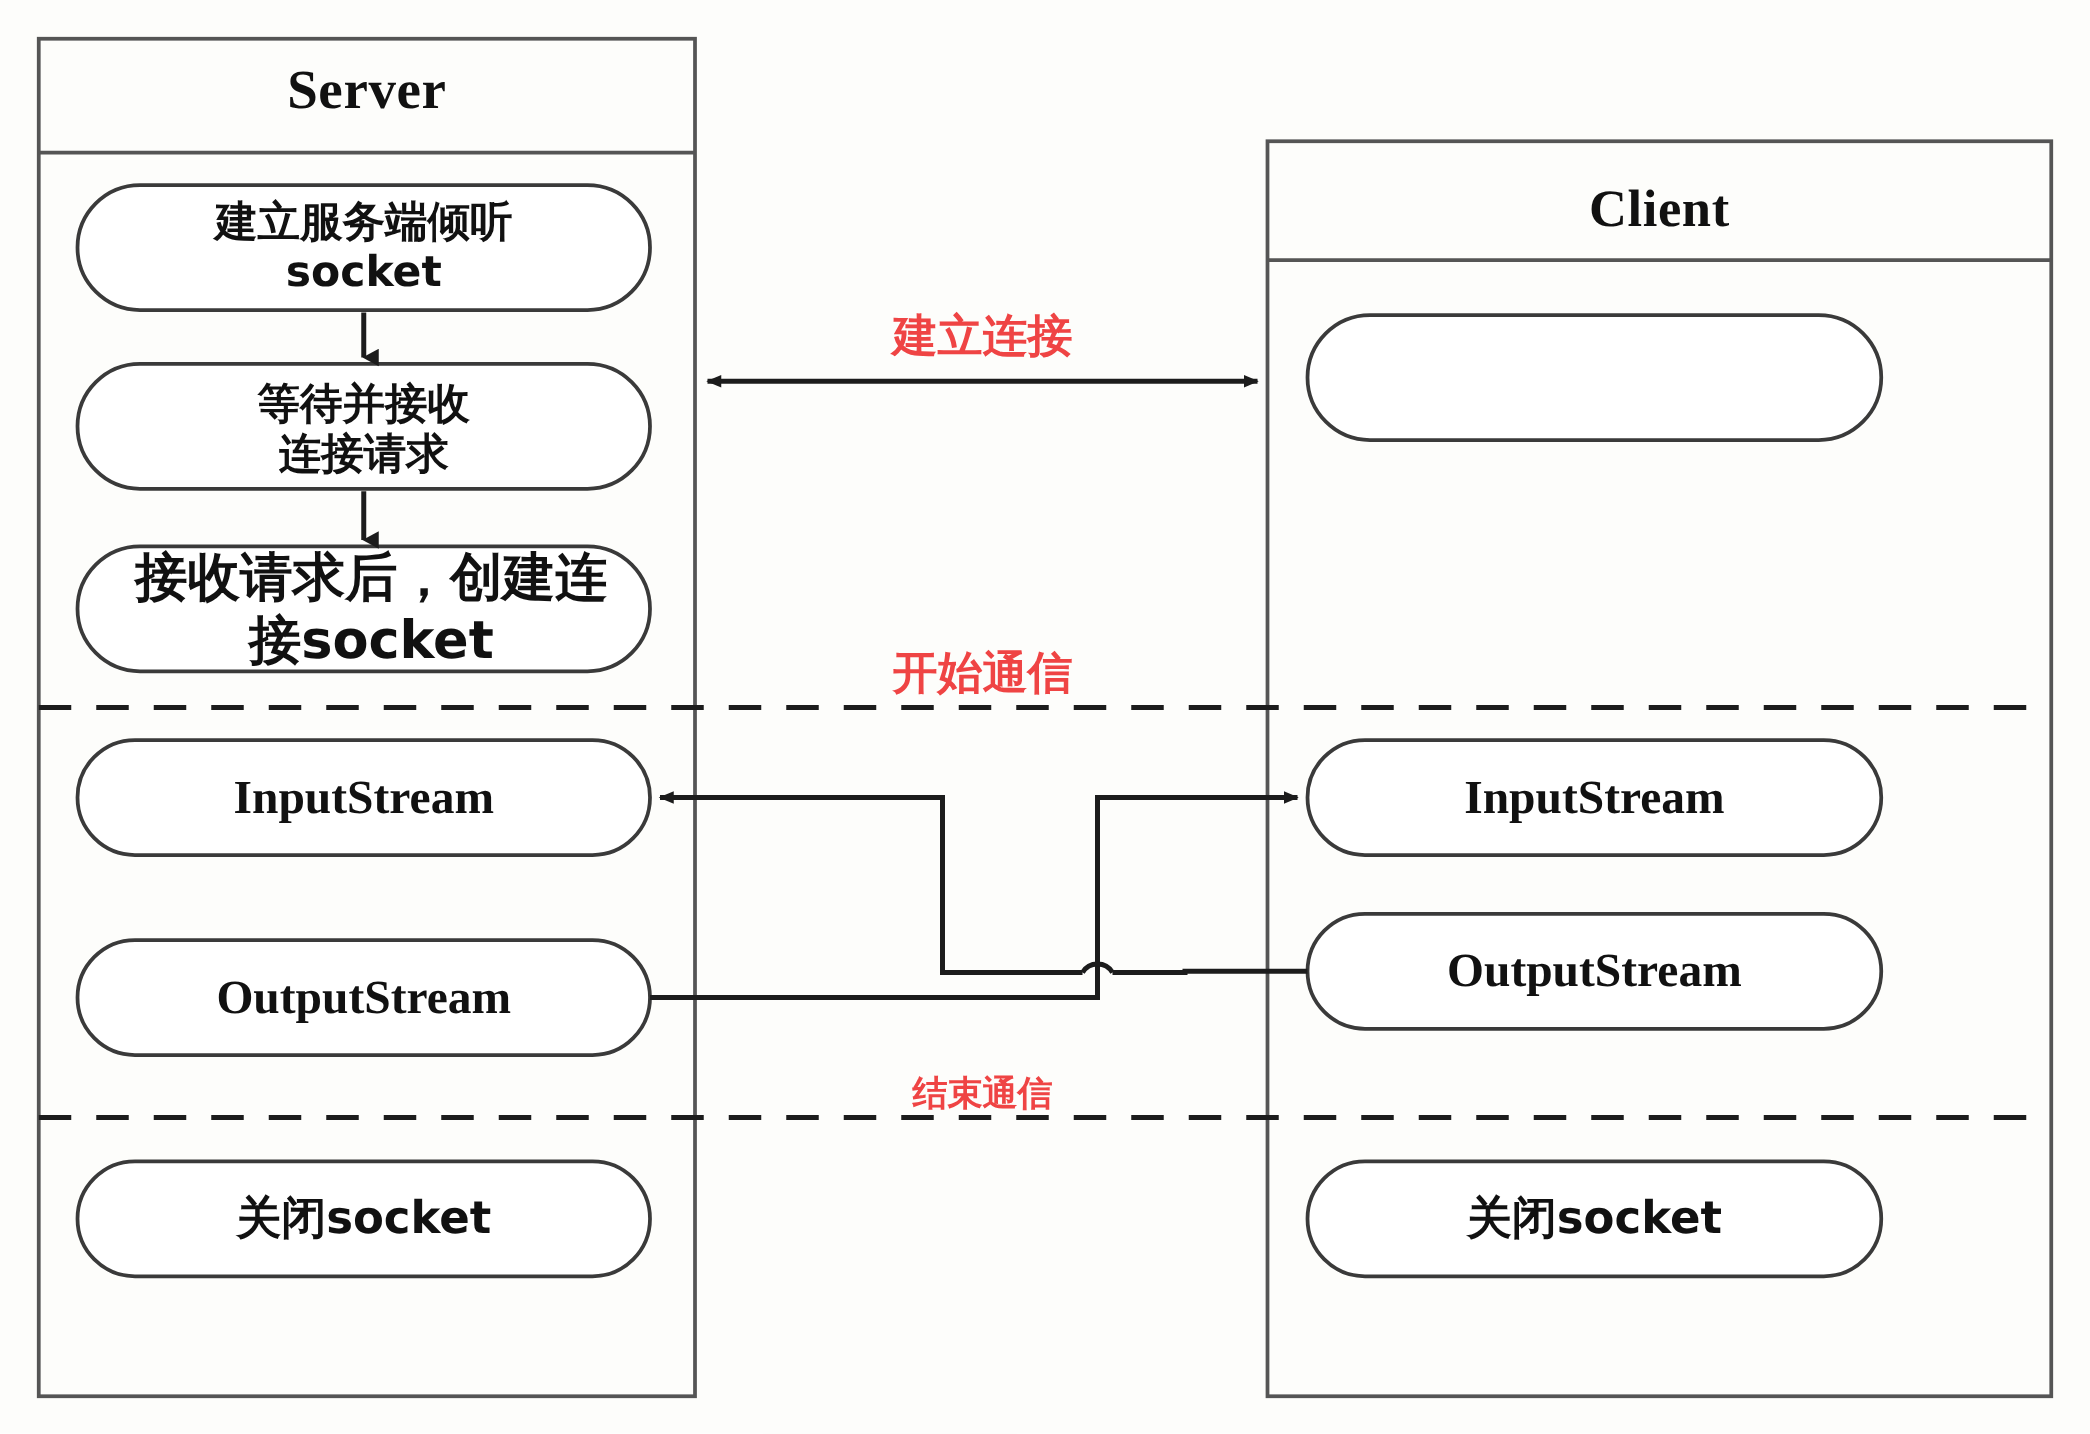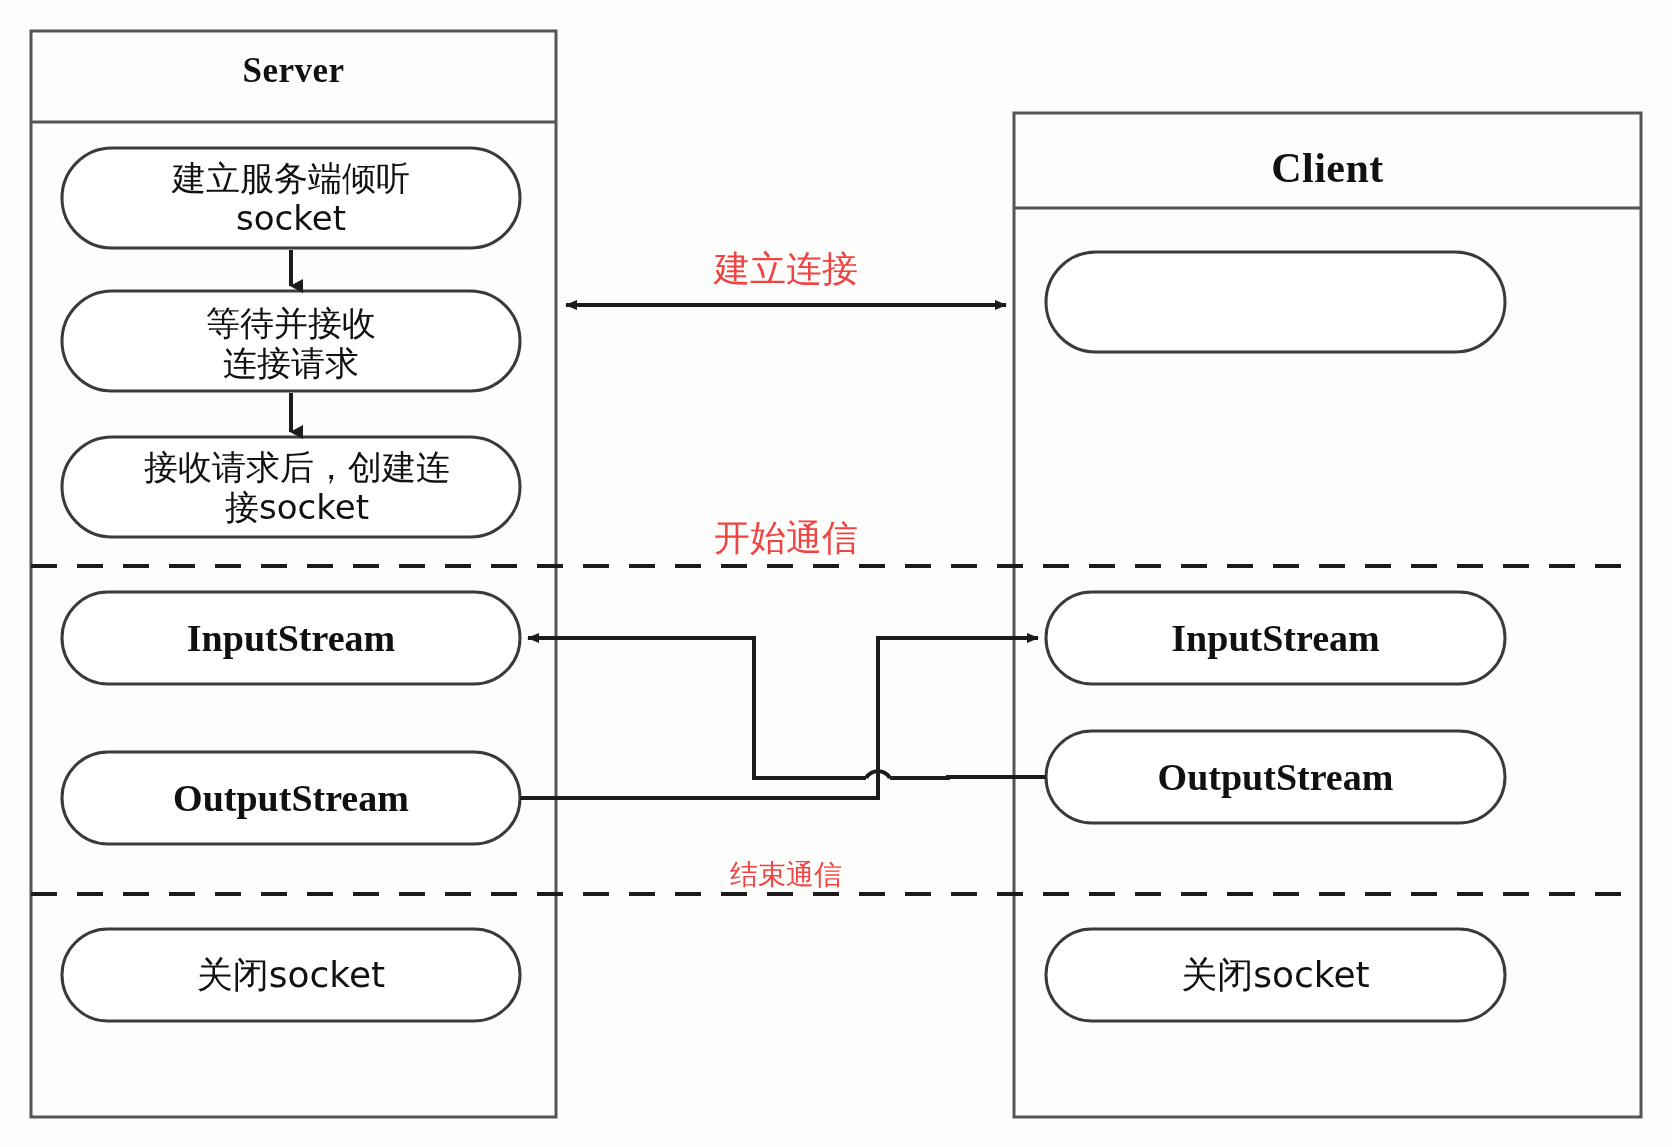--- a/index.html
+++ b/index.html
@@ -49,21 +49,21 @@
     position: absolute;
     display: flex;
     align-items: center;
     justify-content: center;
     font-weight: bold;
     color: #ef4444;
     white-space: nowrap;
   }
   .cn {
     font-family: "DejaVu Sans", "Liberation Sans", sans-serif;
-    font-weight: normal;
+    font-weight: bold;
   }
 </style>
 </head>
 <body>
 
 <div id="canvas">
 
   <svg class="layer" viewBox="0 0 1672 1147">
     <defs>
       <marker id="arrowEnd" markerWidth="14" markerHeight="14" refX="11" refY="5" orient="auto" markerUnits="userSpaceOnUse">
@@ -120,31 +120,31 @@
     <g fill="none" stroke="#1c1c1c" stroke-width="4">
 
       <path d="M 520 798 L 878 798 L 878 780 L 878 638 L 1038 638" marker-end="url(#arrowEnd)"></path>
 
       <path d="M 1046 777 L 948 777 L 948 778 L 890 778"></path>
       <path d="M 890 778 A 14 14 0 0 0 866 778"></path>
       <path d="M 866 778 L 754 778 L 754 638 L 528 638" marker-end="url(#arrowEnd)"></path>
     </g>
   </svg>
 
-  <div class="panel-title" style="left:31px; top:31px; width:525px; height:80px; font-size:35px;">Server</div>
+  <div class="panel-title" style="left:31px; top:31px; width:525px; height:80px; font-size:44px;">Server</div>
 
   <div class="panel-title" style="left:1014px; top:113px; width:627px; height:109px; font-size:42px;">Client</div>
 
   <div class="node-text cn" style="left:62px; top:148px; width:458px; height:100px; font-size:34px;">建立服务端倾听
 socket</div>
 
   <div class="node-text cn" style="left:62px; top:293px; width:458px; height:100px; font-size:34px;">等待并接收
 连接请求</div>
 
-  <div class="node-text cn" style="left:62px; top:437px; width:470px; height:100px; font-size:34px;">接收请求后，创建连
+  <div class="node-text cn" style="left:62px; top:437px; width:470px; height:100px; font-size:42px;">接收请求后，创建连
 接socket</div>
 
   <div class="node-text" style="left:62px; top:592px; width:458px; height:92px; font-size:38px;">InputStream</div>
 
   <div class="node-text" style="left:62px; top:752px; width:458px; height:92px; font-size:38px;">OutputStream</div>
 
   <div class="node-text cn" style="left:62px; top:929px; width:458px; height:92px; font-size:36px;">关闭socket</div>
 
 
   <div class="node-text" style="left:1046px; top:592px; width:459px; height:92px; font-size:38px;">InputStream</div>

